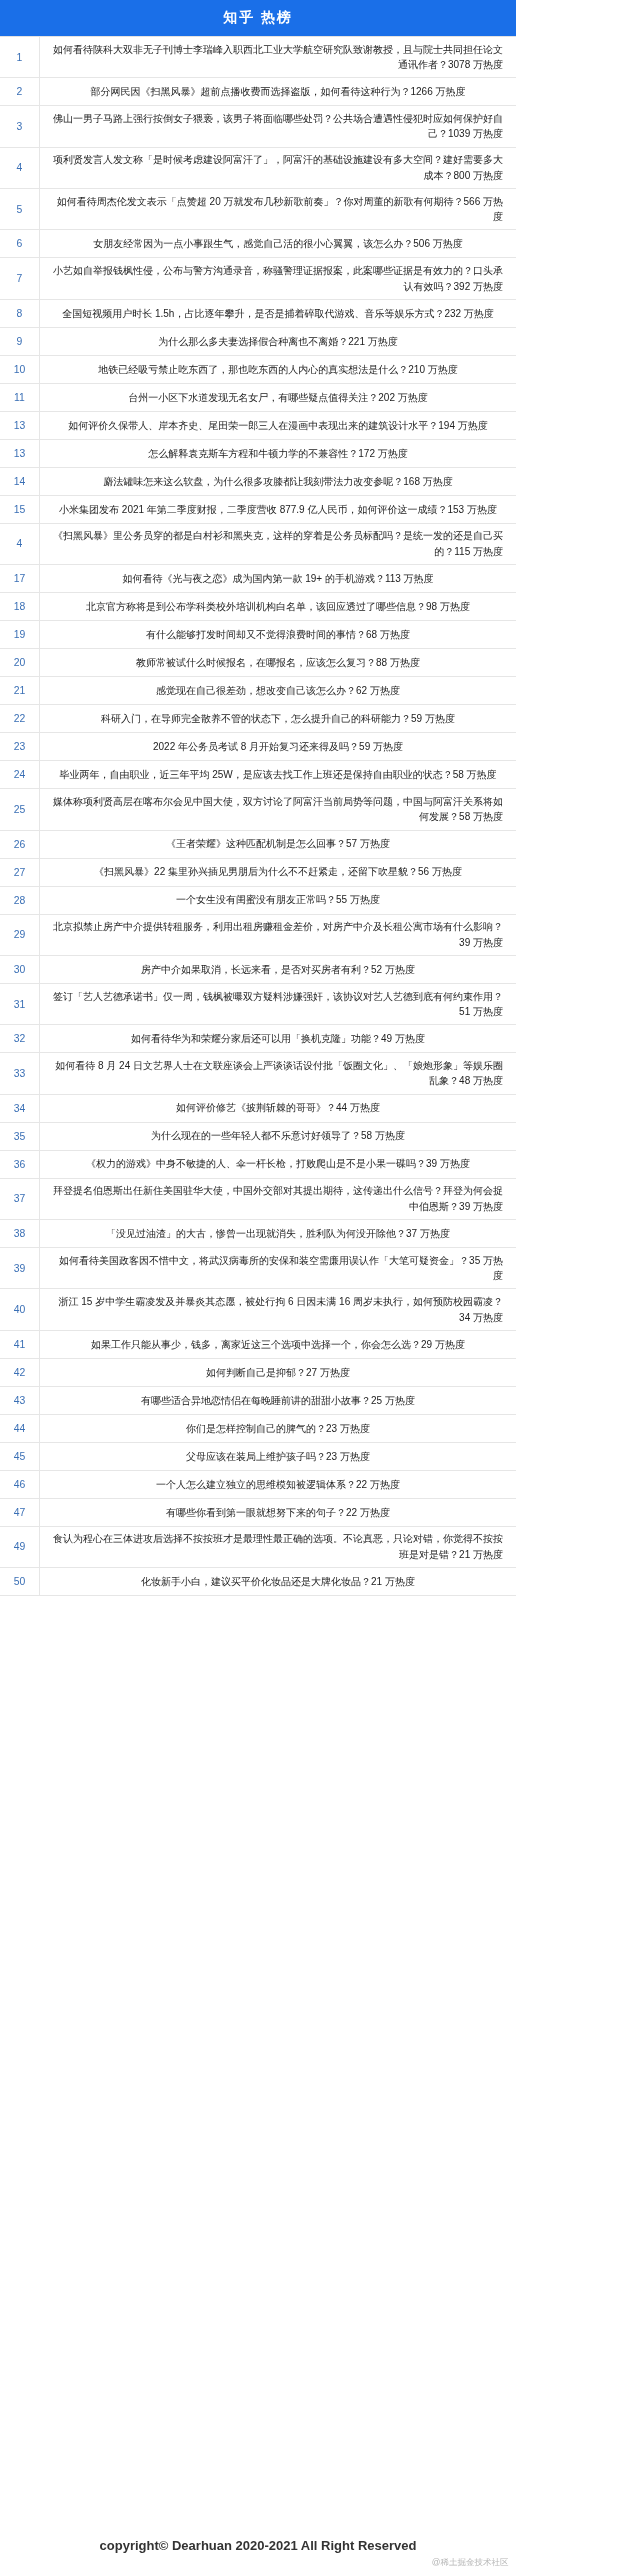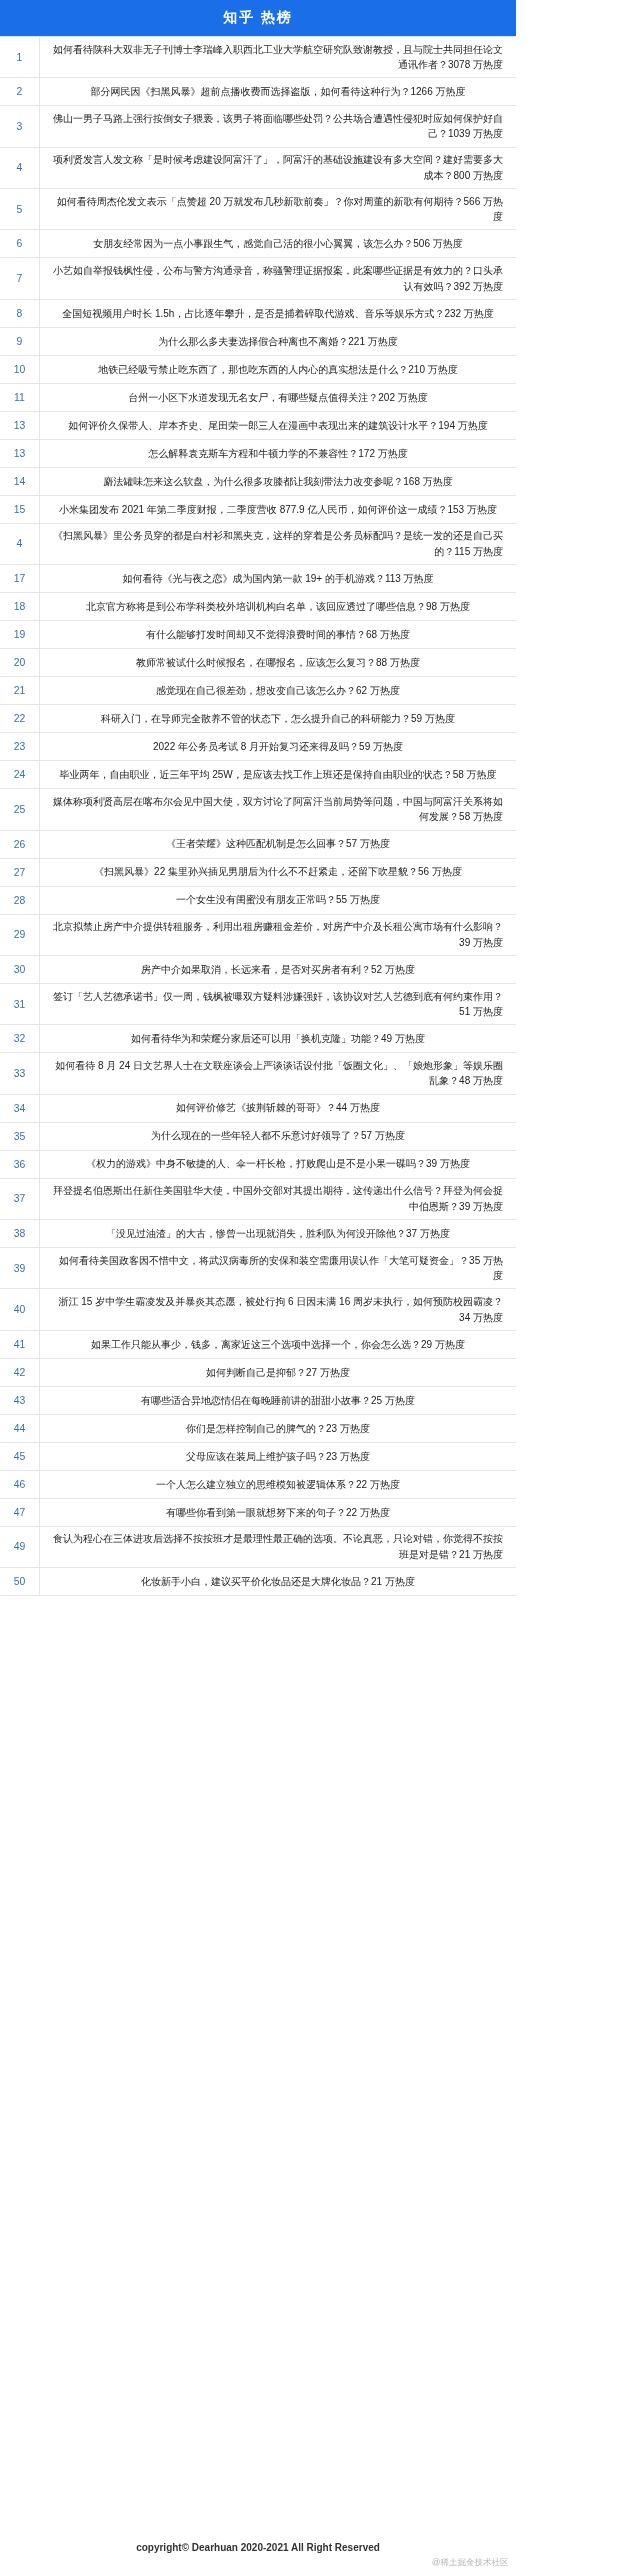--- a/index.html
+++ b/index.html
@@ -56,21 +56,21 @@
     justify-content: center;
     text-align: right;
     font-size: 10px;
     line-height: 1.55;
     color: #222222;
     padding: 4.7px 13px;
     word-break: break-all;
   }
   .footer {
     text-align: center;
-    font-size: 10px;
+    font-size: 13px;
     color: #333;
     font-weight: bold;
     padding: 8.5px 0 3.8px 0;
   }
   .watermark {
     text-align: right;
     font-size: 8.5px;
     color: #b5b5b5;
     padding: 0 7.5px 7.5px 0;
   }
@@ -214,21 +214,21 @@
       <div class="row">
         <div class="rank">33</div>
         <div class="title">如何看待 8 月 24 日文艺界人士在文联座谈会上严谈谈话设付批「饭圈文化」、「娘炮形象」等娱乐圈乱象？48 万热度</div>
       </div>
       <div class="row">
         <div class="rank">34</div>
         <div class="title">如何评价修艺《披荆斩棘的哥哥》？44 万热度</div>
       </div>
       <div class="row">
         <div class="rank">35</div>
-        <div class="title">为什么现在的一些年轻人都不乐意讨好领导了？57 万热度</div>
+        <div class="title">为什么现在的一些年轻人都不乐意讨好领导了？58 万热度</div>
       </div>
       <div class="row">
         <div class="rank">36</div>
         <div class="title">《权力的游戏》中身不敏捷的人、伞一杆长枪，打败爬山是不是小果一碟吗？39 万热度</div>
       </div>
       <div class="row">
         <div class="rank">37</div>
         <div class="title">拜登提名伯恩斯出任新住美国驻华大使，中国外交部对其提出期待，这传递出什么信号？拜登为何会捉中伯恩斯？39 万热度</div>
       </div>
       <div class="row">

